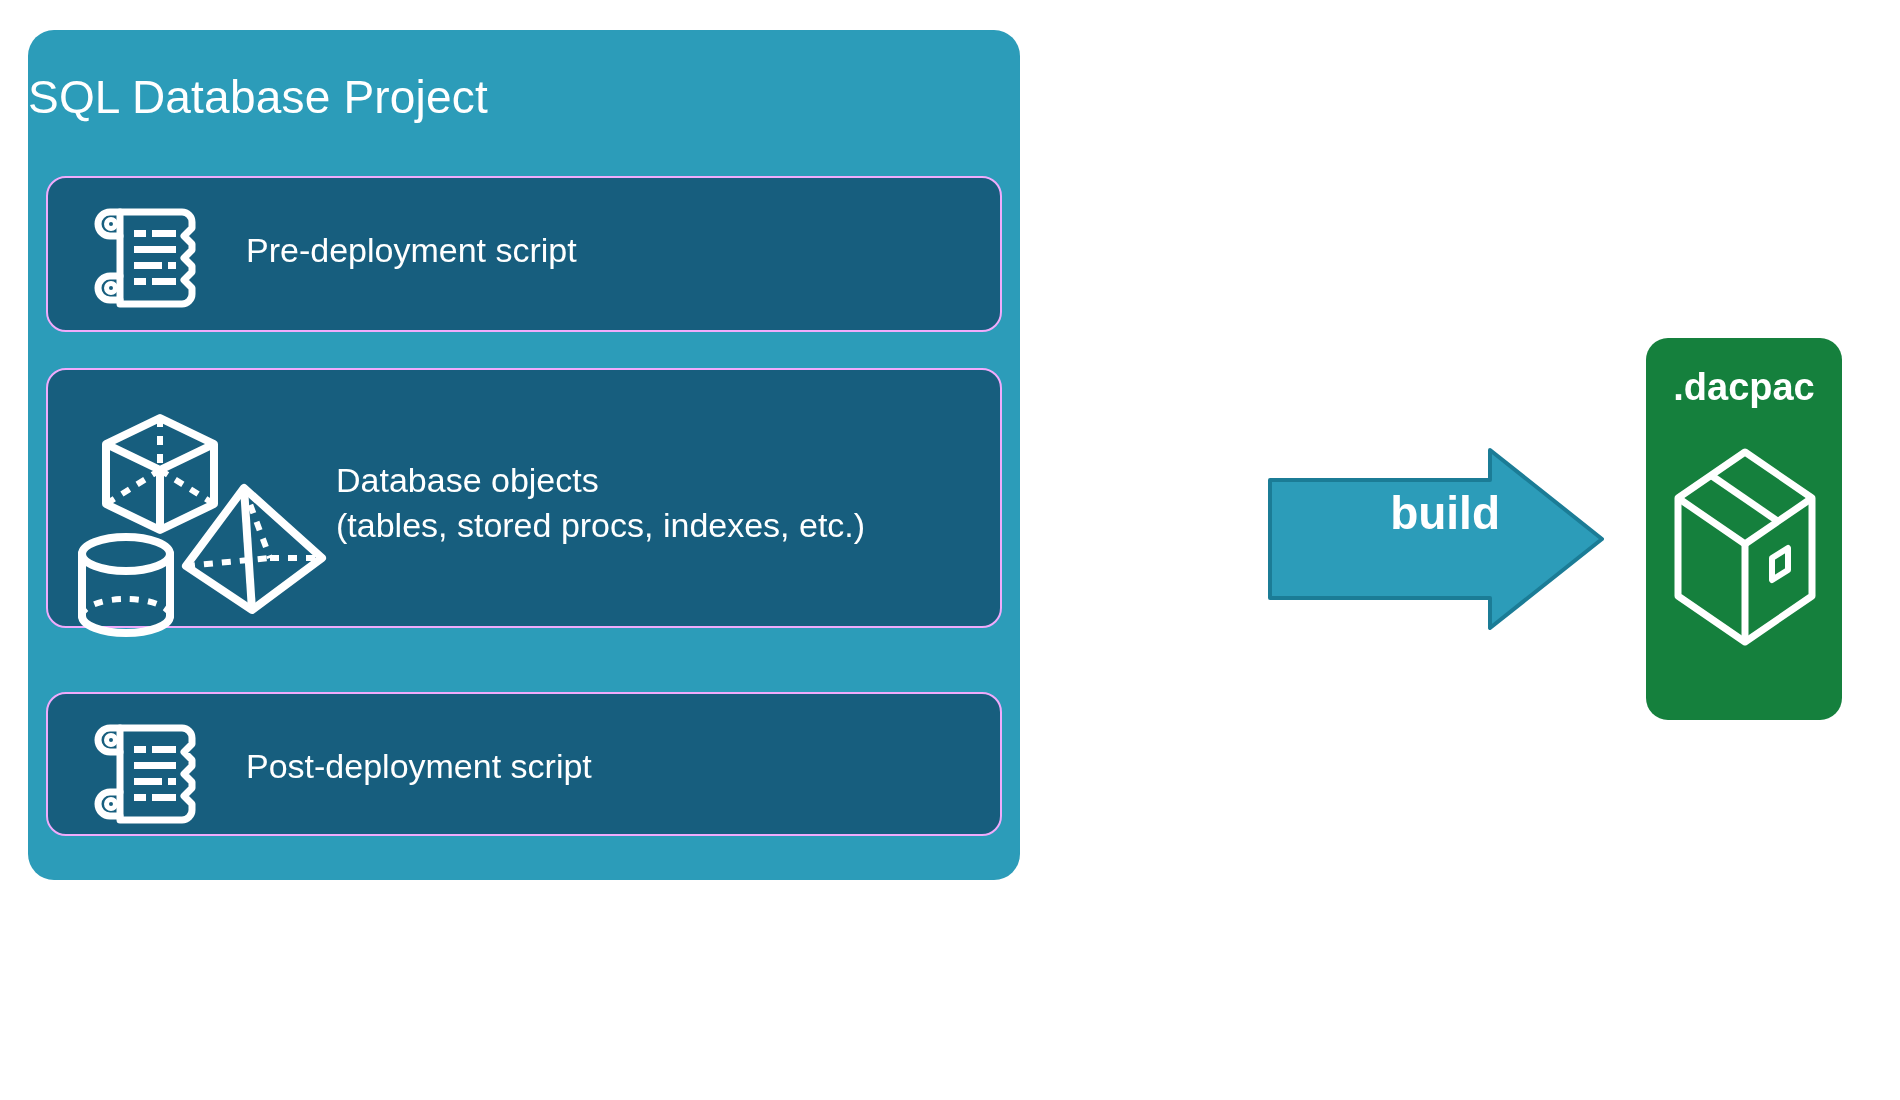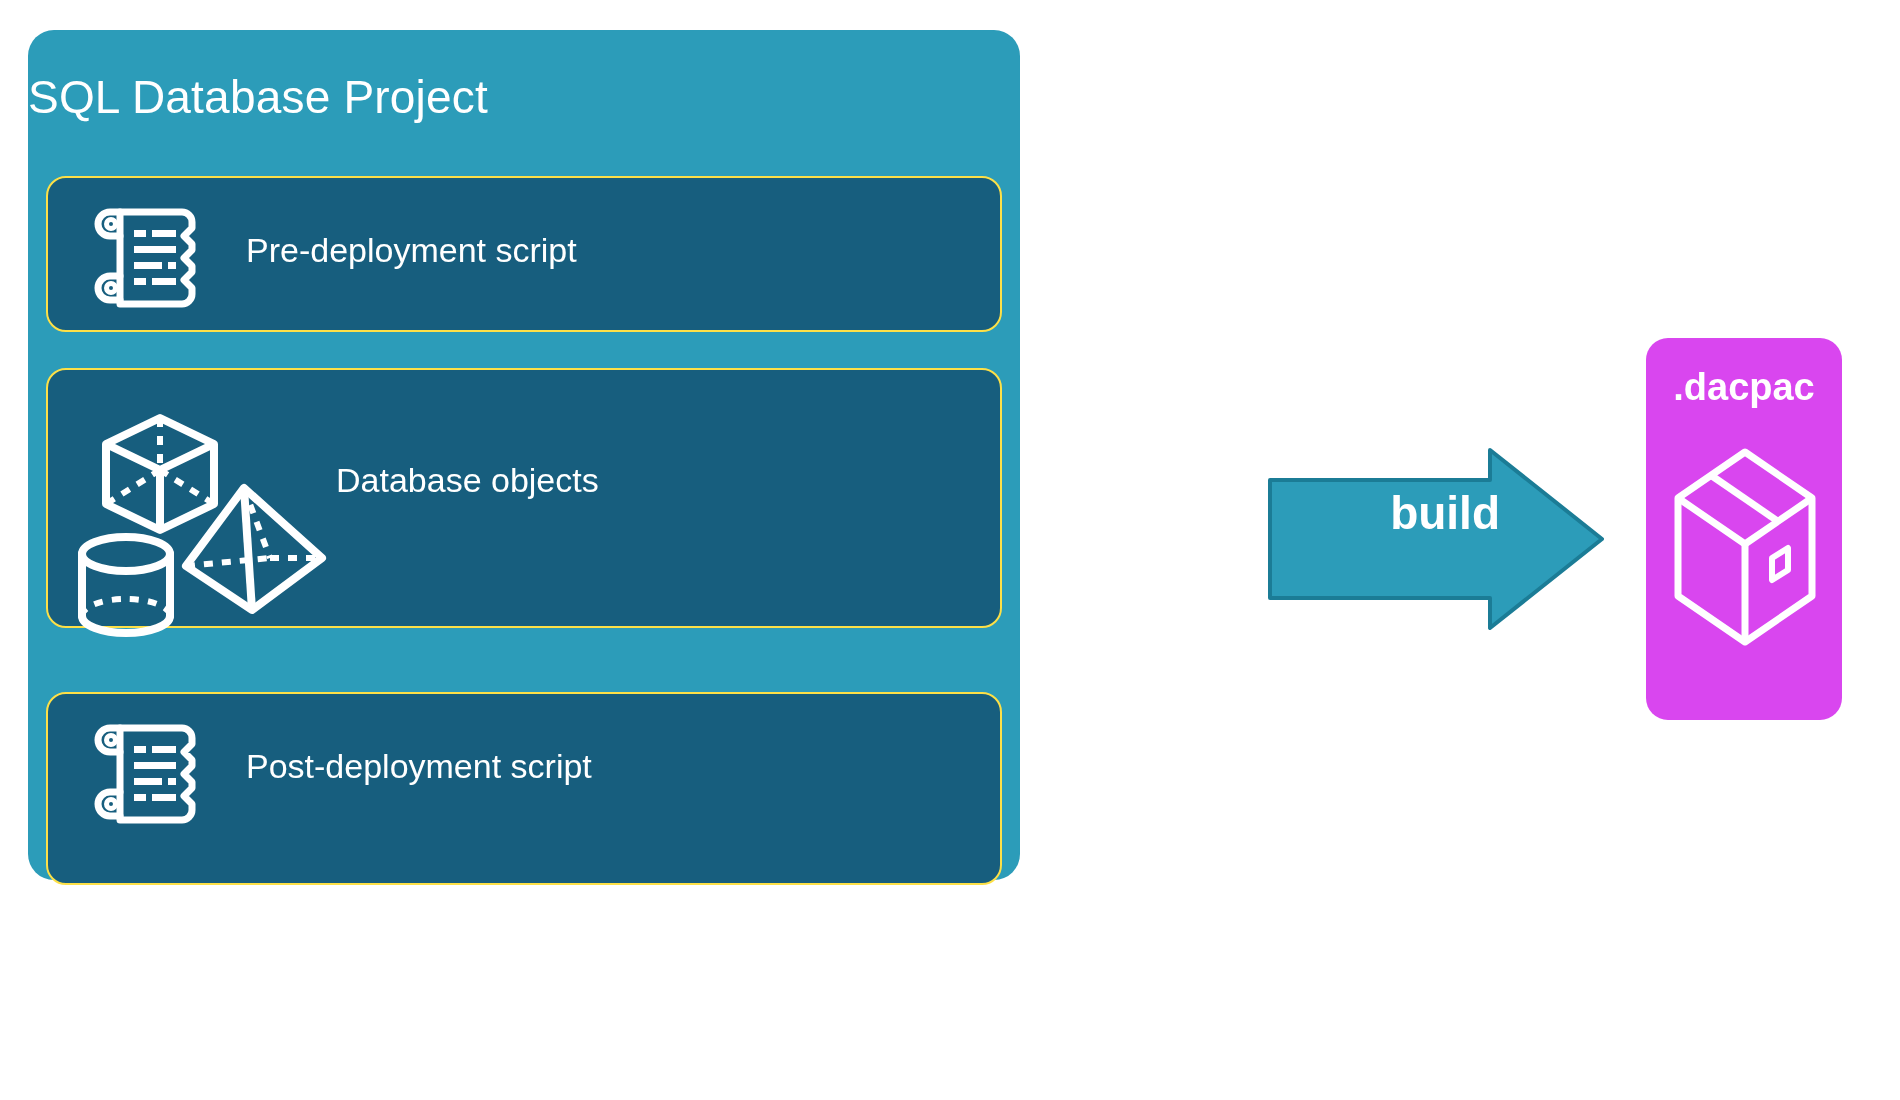--- a/index.html
+++ b/index.html
@@ -31,27 +31,27 @@
     line-height:1;
     white-space:nowrap;
   }
 
   
   .card{
     position:absolute;
     left:18px;
     width:956px;
     background:#175E7E;
-    border:2px solid #fde047;
+    border:2px solid #f0abfc;
     border-radius:20px;
     box-sizing:border-box;
   }
   .card-pre  { top:146px; height:156px; }
   .card-obj  { top:338px; height:260px; }
-  .card-post { top:662px; height:193px; }
+  .card-post { top:662px; height:144px; }
 
   .card-label{
     position:absolute;
     color:#ffffff;
     font-size:34px;
     font-weight:400;
     line-height:1.32;
     white-space:pre;
   }
   .card-pre .card-label { left:198px; top:50px; }
@@ -86,21 +86,21 @@
     font-weight:bold;
     line-height:1;
     white-space:nowrap;
   }
 
   
   .dacpac-card{
     position:absolute;
     left:1646px; top:338px;
     width:196px; height:382px;
-    background:#d946ef;
+    background:#15803d;
     border-radius:22px;
     box-sizing:border-box;
     text-decoration:underline;
   }
   .dacpac-label{
     position:absolute;
     left:0; top:30px;
     width:196px;
     text-align:center;
     color:#ffffff;
@@ -183,21 +183,21 @@
 
           <path d="M10 24 L10 86" stroke="#ffffff" stroke-width="8" stroke-linecap="round" fill="none"></path>
           <path d="M98 24 L98 86" stroke="#ffffff" stroke-width="8" stroke-linecap="round" fill="none"></path>
 
           <path d="M10 86 A44 17 0 0 0 98 86" stroke="#ffffff" stroke-width="8" fill="none"></path>
 
           <path d="M10 86 A44 17 0 0 1 98 86" stroke="#ffffff" stroke-width="6" stroke-dasharray="9 9" fill="none"></path>
         </svg>
       </span>
 
-      <div class="card-label"><span>Database objects</span><br></div>
+      <div class="card-label"><span>Database objects</span><br><span>(tables, stored procs, indexes, etc.)</span></div>
     </div>
 
     <div class="card card-post">
       <span class="icon-slot slot-scroll">
         <svg width="120" height="112" viewBox="0 0 120 112" fill="none" xmlns="http://www.w3.org/2000/svg">
           <path d="M34 12 H96 a10 10 0 0 1 10 10 v6 l-8 8 l8 8 v6 l-8 8 l8 8 v6 l-8 8 l8 8 v6 a10 10 0 0 1 -10 10 H34 Z" stroke="#ffffff" stroke-width="7" stroke-linejoin="round" fill="none"></path>
           <path d="M34 12 H24 a12 12 0 0 0 0 24 h10" stroke="#ffffff" stroke-width="7" stroke-linejoin="round" stroke-linecap="round" fill="none"></path>
           <circle cx="25" cy="24" r="4.5" stroke="#ffffff" stroke-width="5" fill="none"></circle>
           <path d="M34 100 H24 a12 12 0 0 1 0 -24 h10" stroke="#ffffff" stroke-width="7" stroke-linejoin="round" stroke-linecap="round" fill="none"></path>
           <circle cx="25" cy="88" r="4.5" stroke="#ffffff" stroke-width="5" fill="none"></circle>

